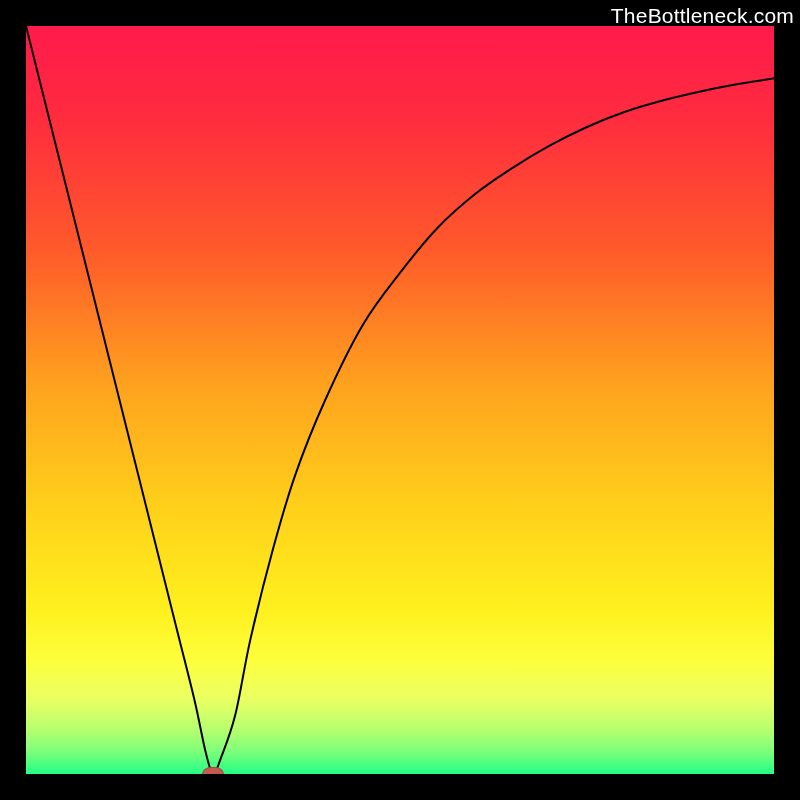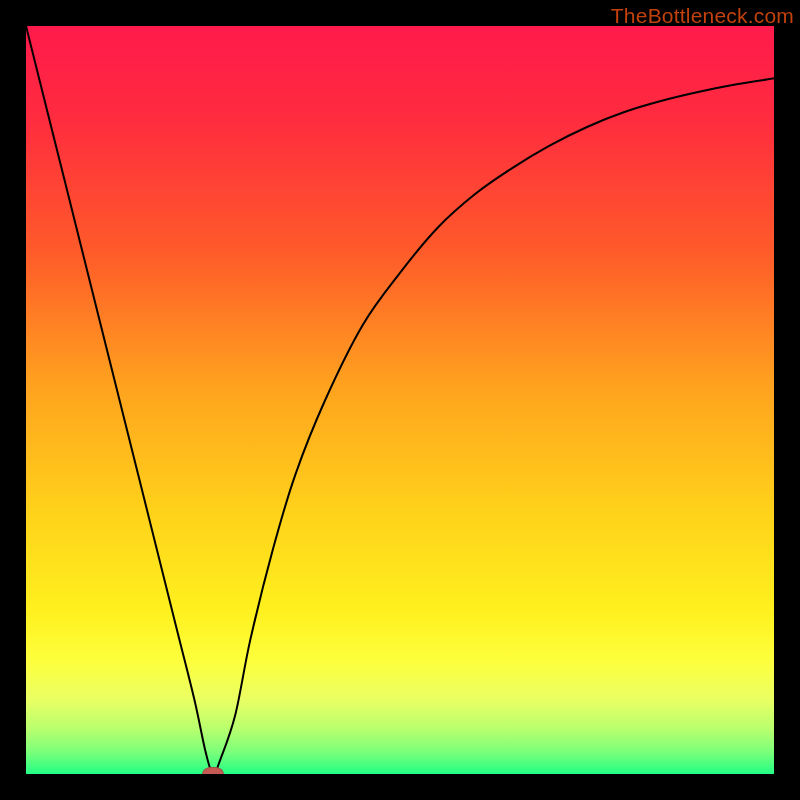--- a/index.html
+++ b/index.html
@@ -35,21 +35,21 @@
   .curve-svg {
     position: absolute;
     inset: 0;
   }
   .watermark {
     position: absolute;
     top: 4px;
     right: 6px;
     font-size: 21px;
     font-weight: 500;
-    color: #c2410c;
+    color: #ffffff;
     letter-spacing: 0.2px;
   }
   .marker {
     position: absolute;
     border-radius: 50%/60%;
     background: #c45a53;
     box-shadow: 0 0 0 1px rgba(0,0,0,0.15) inset;
   }
 </style>
 </head>

